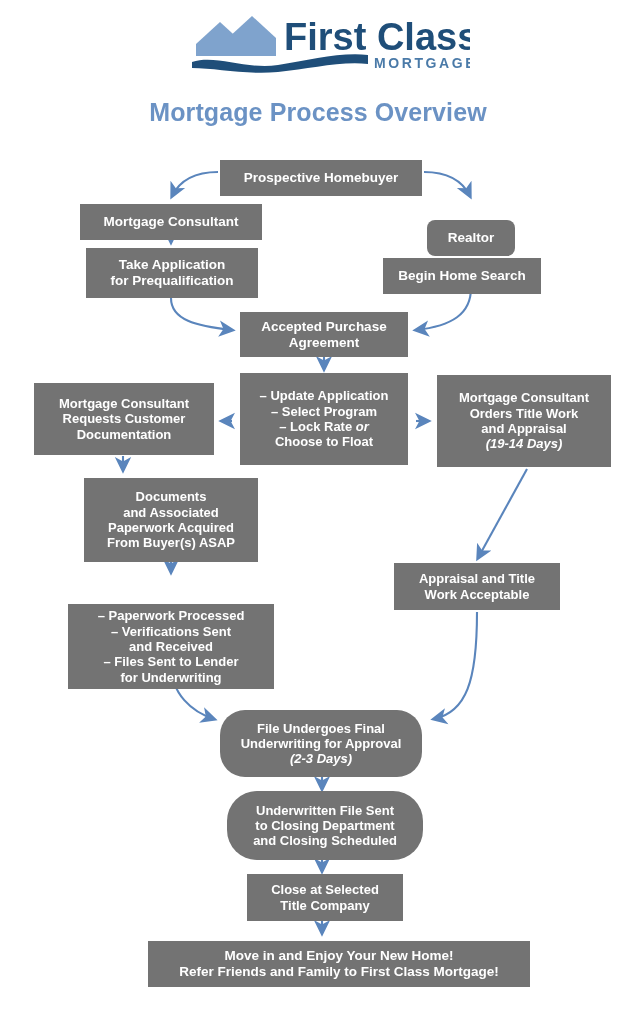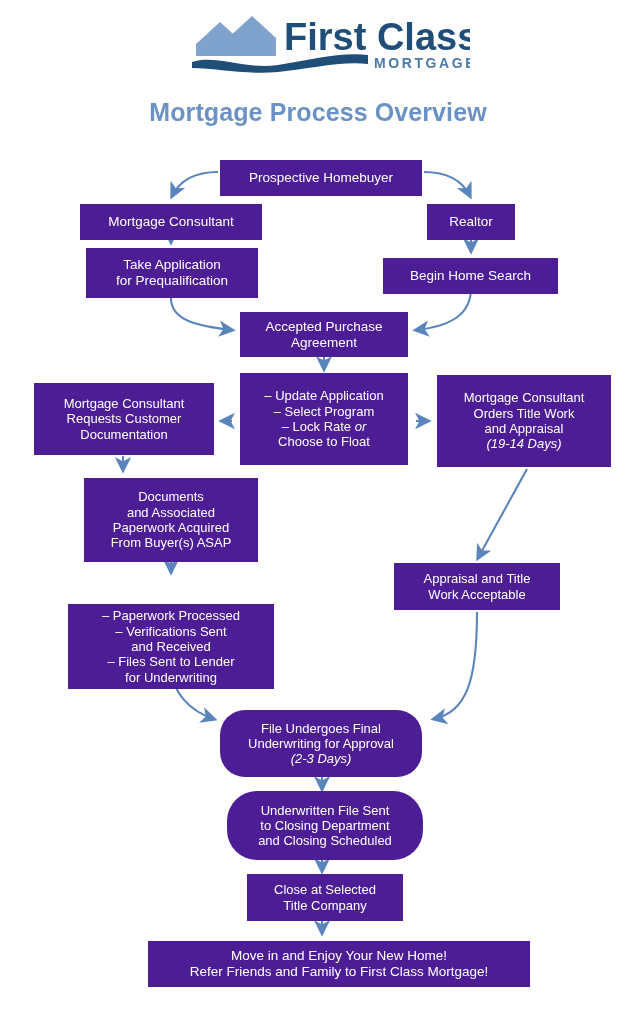--- a/index.html
+++ b/index.html
@@ -37,23 +37,23 @@
     text-align: center;
     font-size: 25px;
     font-weight: bold;
     color: #6b92c4;
     letter-spacing: .1px;
   }
 
   
   .box {
     position: absolute;
-    background: #4c1d95;
+    background: #737373;
     color: #ffffff;
-    font-weight: normal;
+    font-weight: bold;
     display: flex;
     flex-direction: column;
     align-items: center;
     justify-content: center;
     text-align: center;
     line-height: 1.18;
     font-size: 13px;
     box-sizing: border-box;
     padding: 18px 4px;
   }
@@ -137,30 +137,30 @@
   </svg>
 
   <div class="box" style="left:220px; top:160px; width:202px; height:28px; font-size:13.5px;">
     <span class="ln">Prospective Homebuyer</span>
   </div>
 
   <div class="box" style="left:80px; top:204px; width:182px; height:28px; font-size:13.5px;">
     <span class="ln">Mortgage Consultant</span>
   </div>
 
-  <div class="box" style="left:427px; top:204px; width:88px; height:24px; font-size:13.5px;">
+  <div class="box" style="left:427px; top:220px; width:88px; height:24px; font-size:13.5px;border-radius:8px;">
     <span class="ln">Realtor</span>
   </div>
 
   <div class="box" style="left:86px; top:248px; width:172px; height:50px; font-size:13.5px;">
     <span class="ln">Take Application</span>
     <span class="ln">for Prequalification</span>
   </div>
 
-  <div class="box" style="left:383px; top:258px; width:175px; height:30px; font-size:13.5px;">
+  <div class="box" style="left:383px; top:258px; width:158px; height:30px; font-size:13.5px;">
     <span class="ln">Begin Home Search</span>
   </div>
 
   <div class="box" style="left:240px; top:312px; width:168px; height:45px; font-size:13.5px;">
     <span class="ln">Accepted Purchase</span>
     <span class="ln">Agreement</span>
   </div>
 
   <div class="box" style="left:34px; top:383px; width:180px; height:72px; font-size:13px;">
     <span class="ln">Mortgage Consultant</span>

